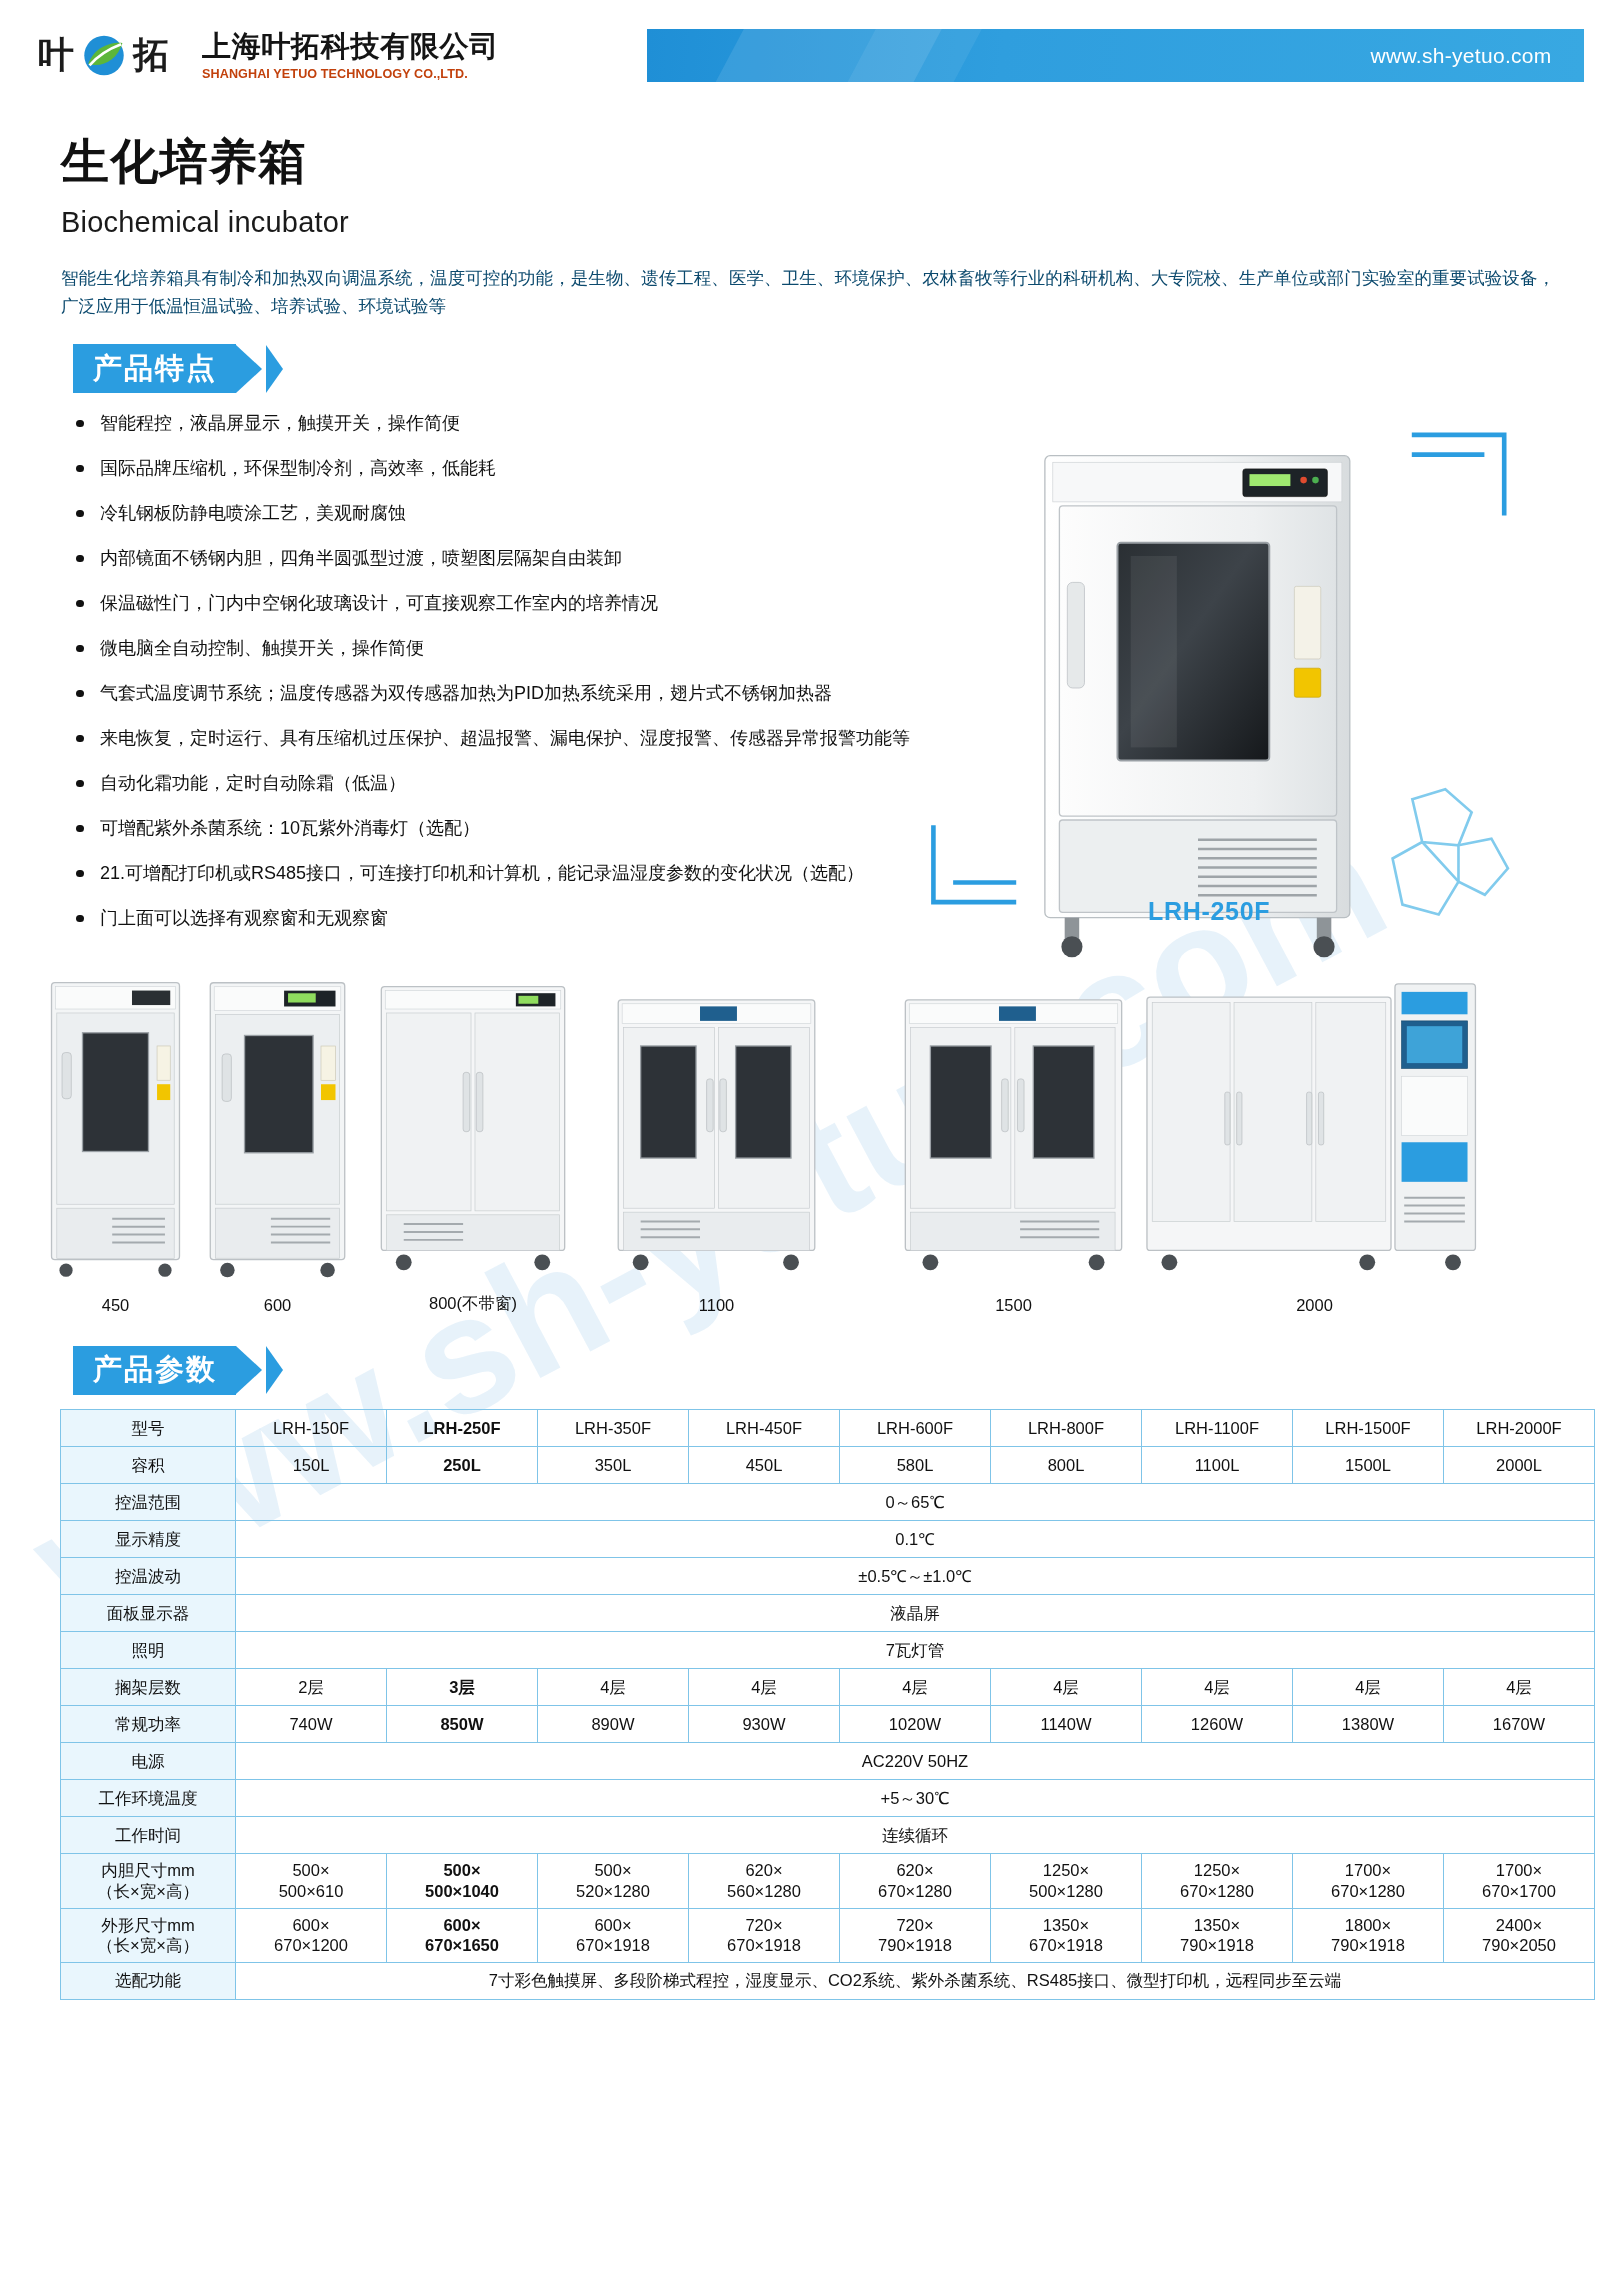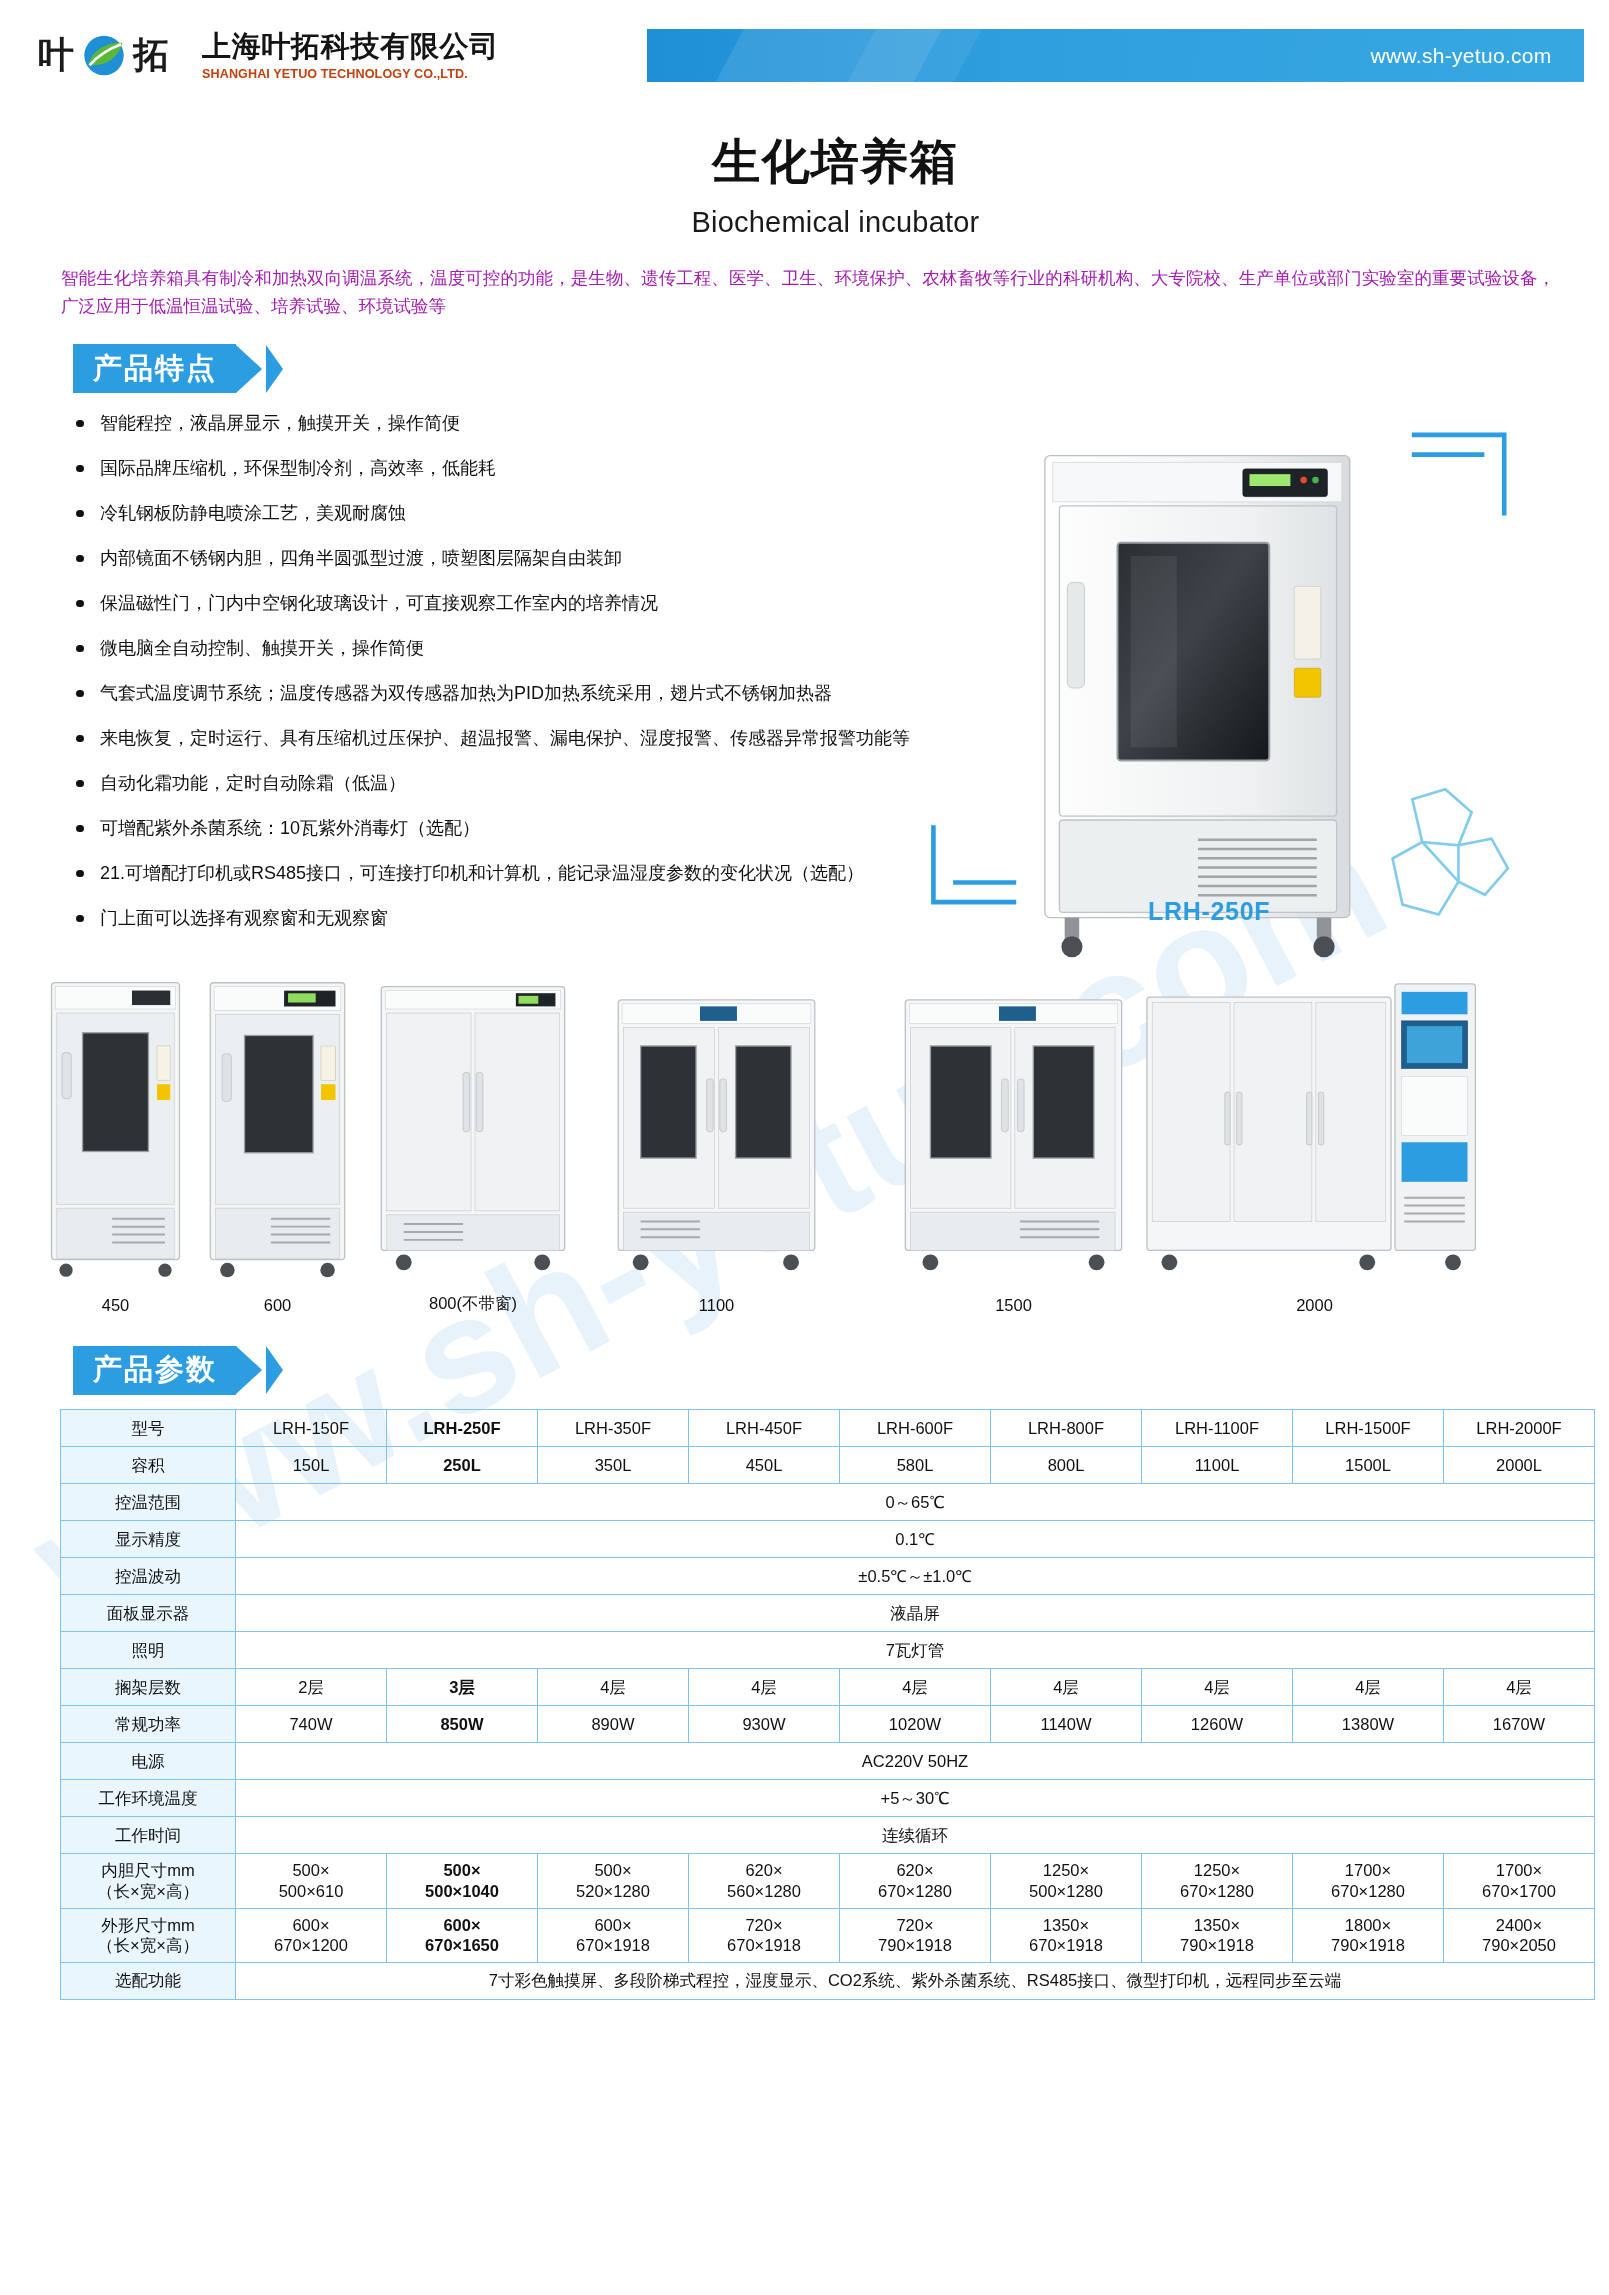--- a/index.html
+++ b/index.html
@@ -98,35 +98,35 @@
   .header-url {
     color: #ffffff;
     font-size: 21px;
     padding-right: 32px;
     position: relative;
     z-index: 2;
     letter-spacing: 0.3px;
   }
 
   
-  .title-wrap { padding: 18.5px 0 0 61px; text-align: center; }
+  .title-wrap { padding: 18.5px 0 0 61px; }
   .title-cn {
     font-size: 48px; font-weight: bold; color: #111;
     letter-spacing: 1.3px;
   }
   .title-en {
     font-size: 29px; color: #1a1a1a; margin-top: 12px;
     letter-spacing: 0.2px;
   }
 
   .intro {
     margin: 25px 55px 0 61px;
     font-size: 17.5px;
     line-height: 1.62;
-    color: #a21caf;
+    color: #0c4a6e;
     text-align: justify;
   }
 
   
   .section-banner {
     position: relative;
     margin: 24px 0 0 61px;
     height: 49px;
     display: inline-flex;
     align-items: center;

